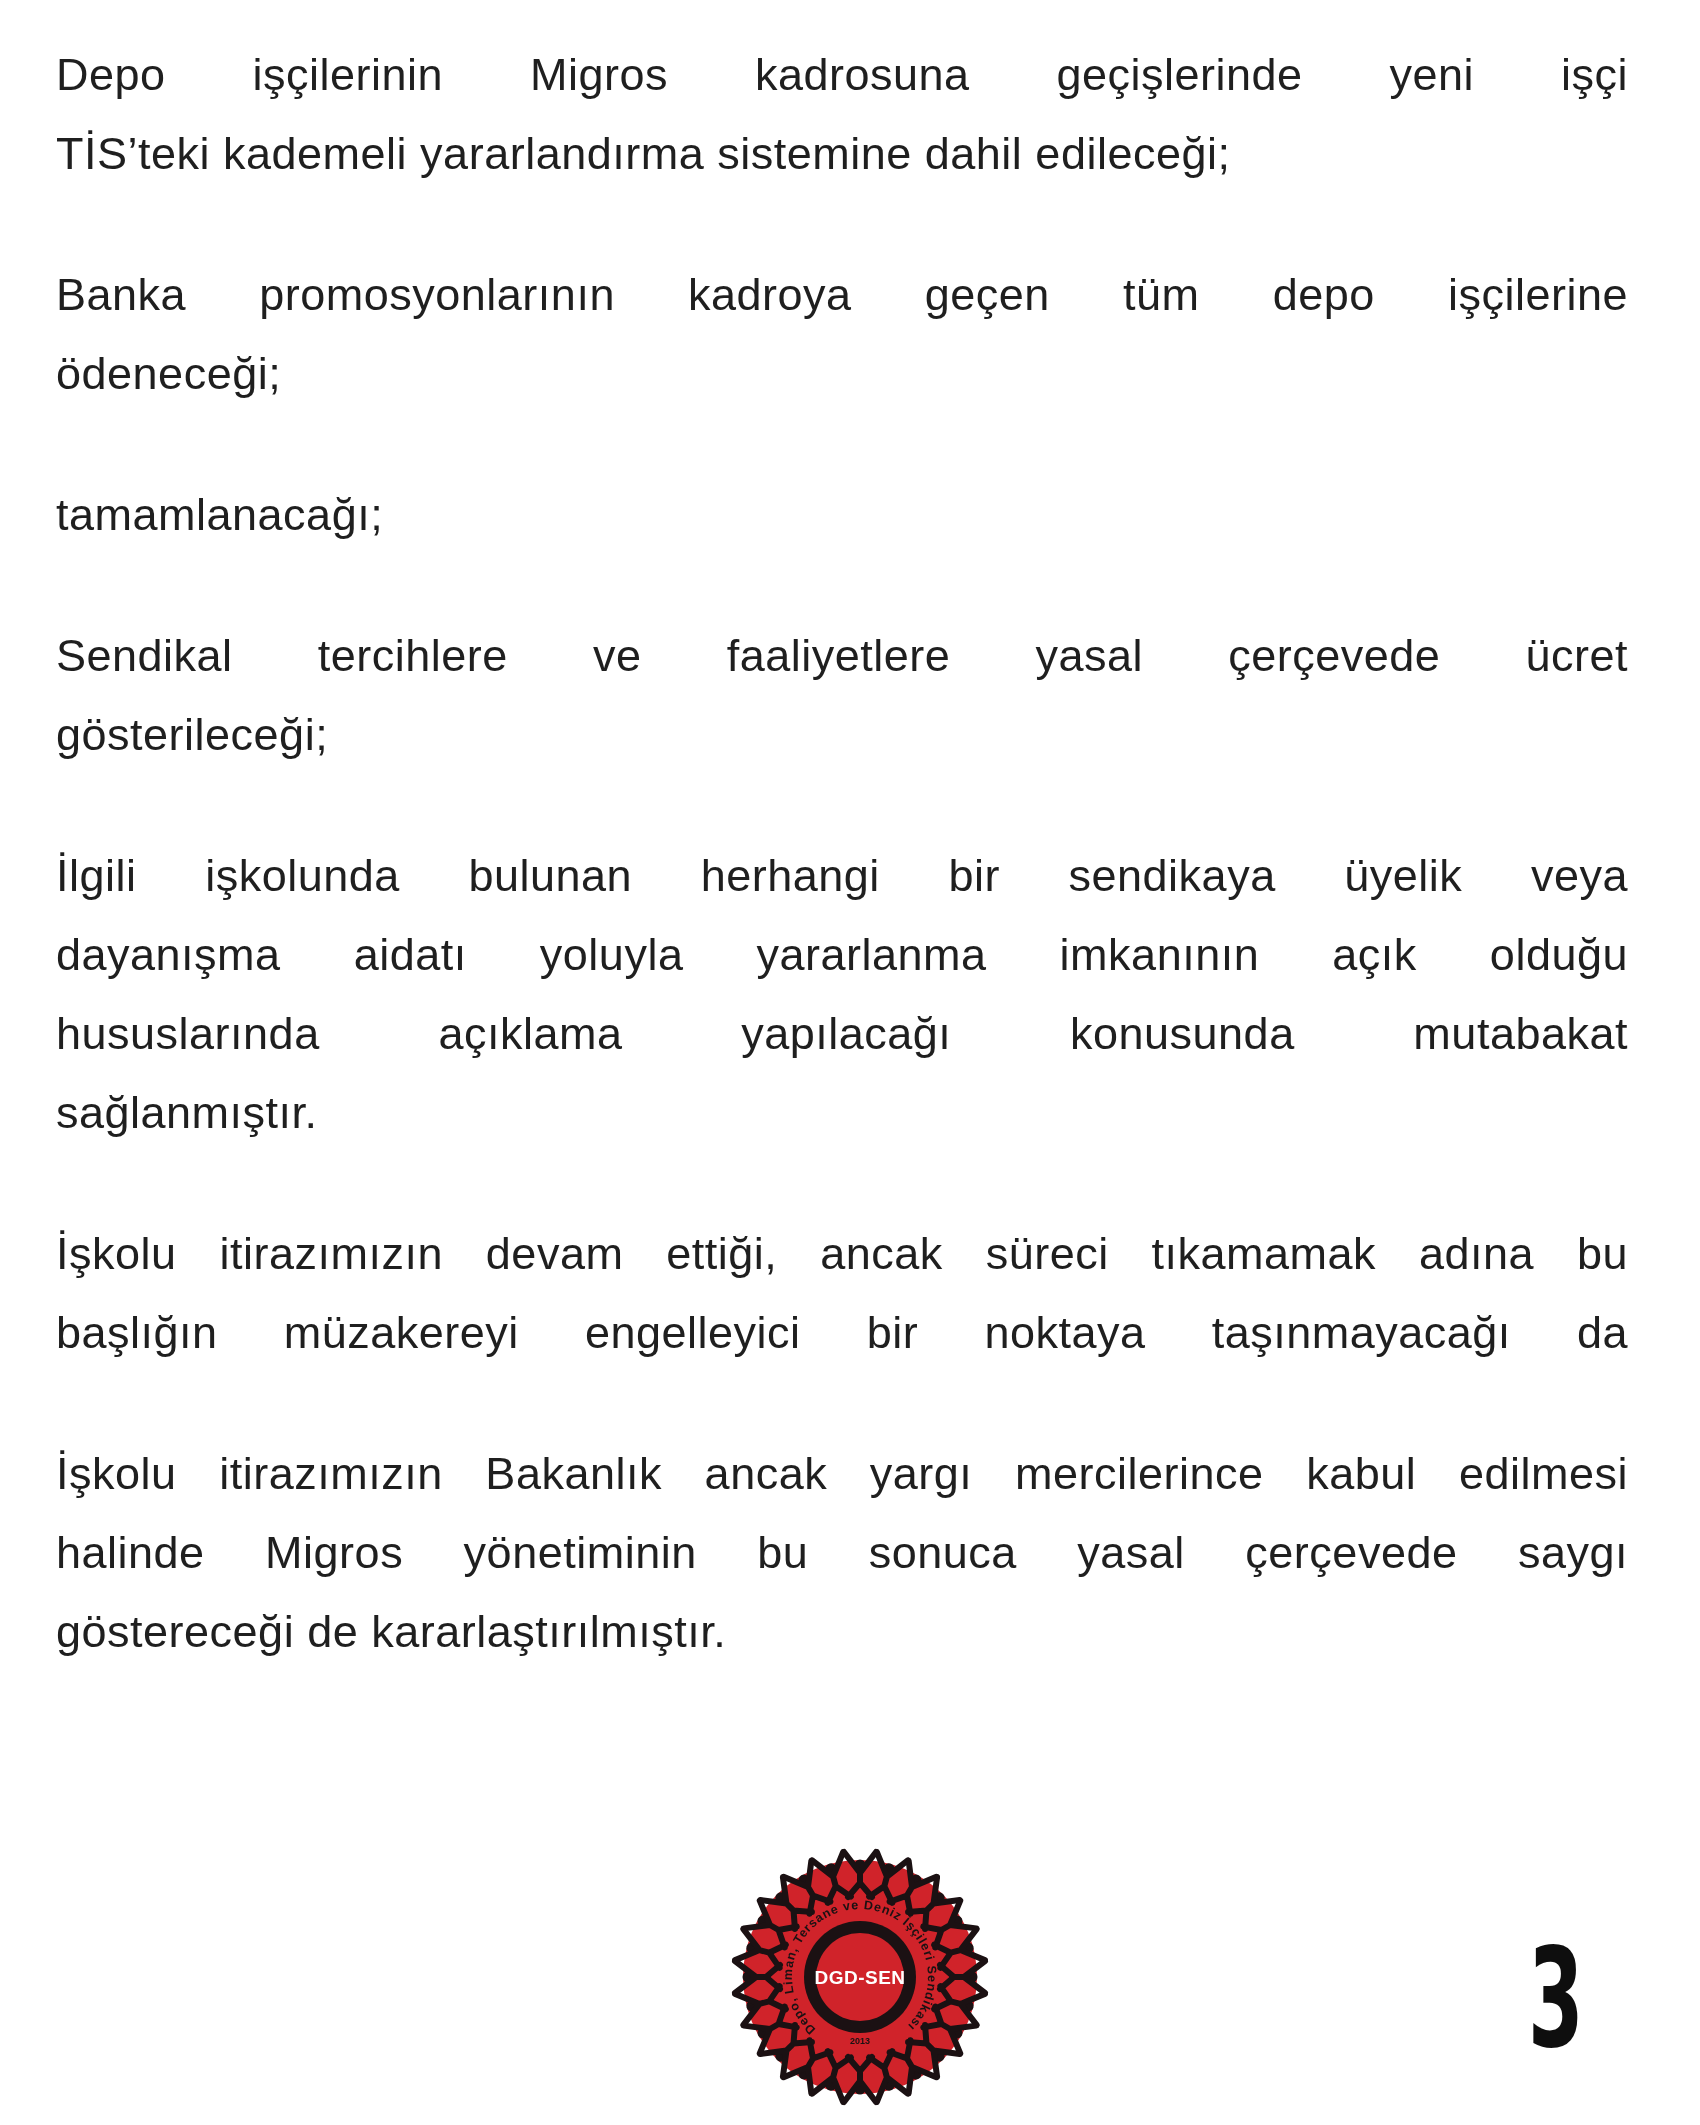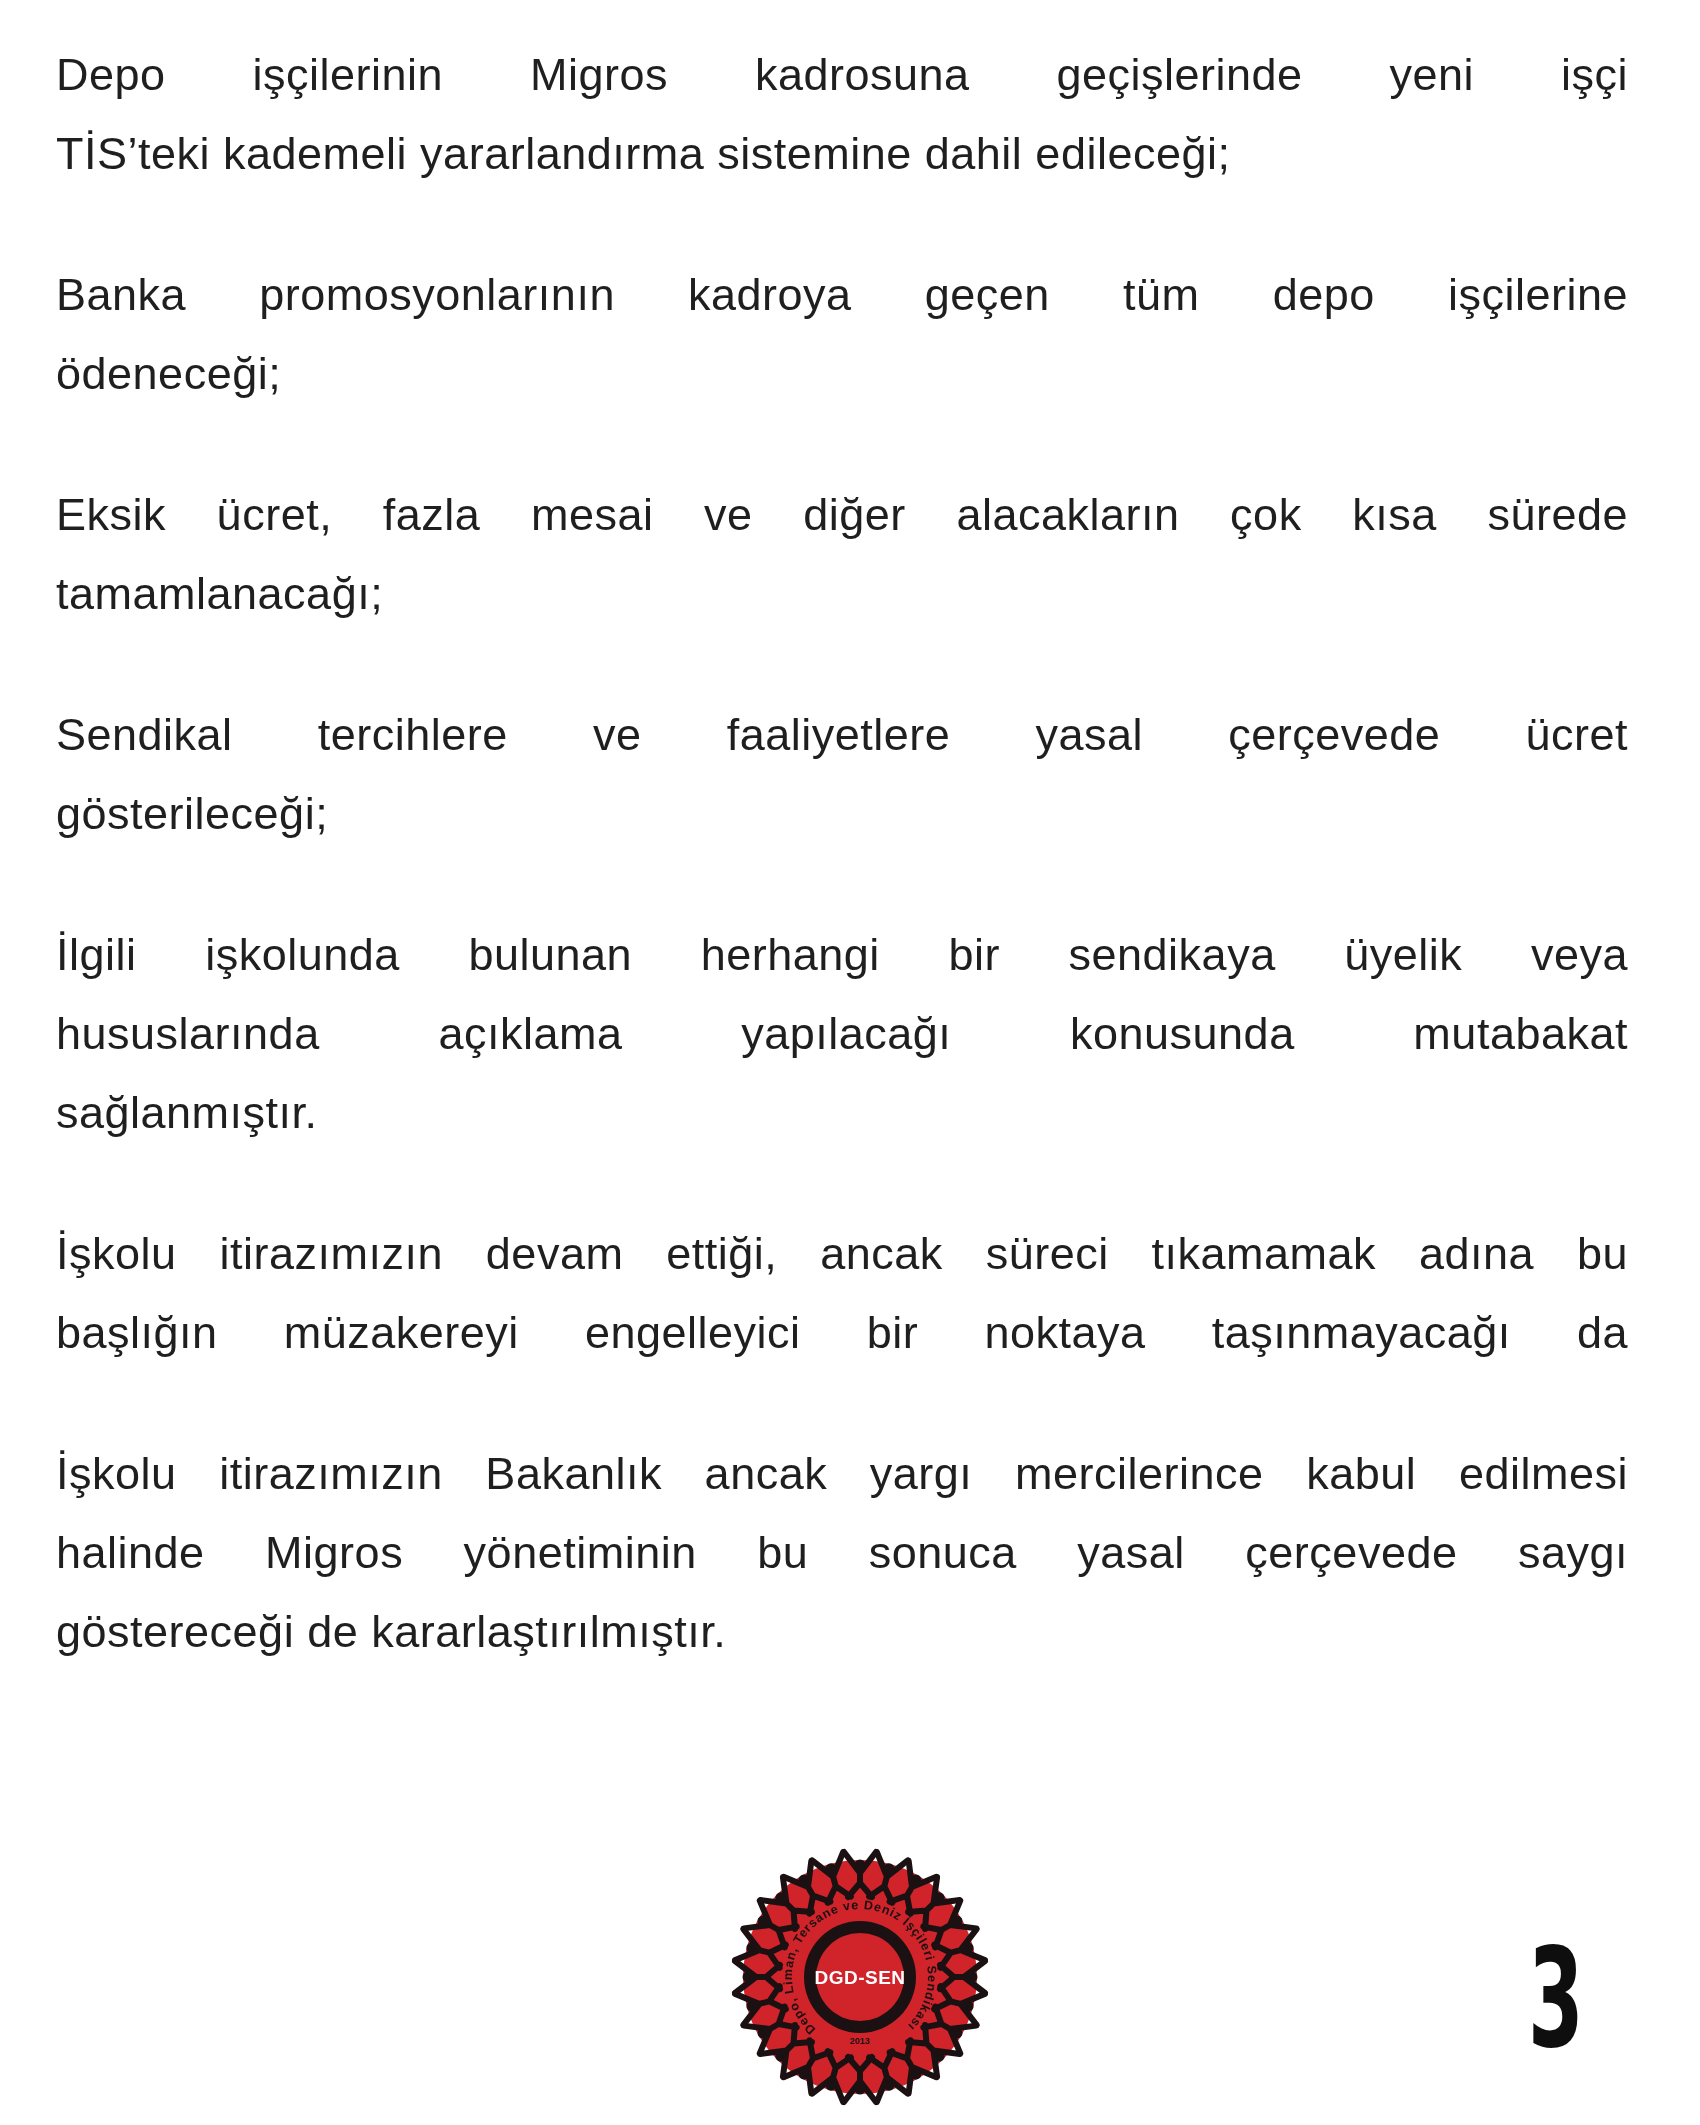--- a/index.html
+++ b/index.html
@@ -68,31 +68,31 @@
     <div class="line just">Depo işçilerinin Migros kadrosuna geçişlerinde yeni işçi</div>
     <div class="line last">TİS’teki kademeli yararlandırma sistemine dahil edileceği;</div>
   </div>
 
   <div class="para">
     <div class="line just">Banka promosyonlarının kadroya geçen tüm depo işçilerine</div>
     <div class="line last">ödeneceği;</div>
   </div>
 
   <div class="para">
-    <div class="line just">Eksik ücret, fazla mesai ve diğer alacakların çok kısa sürede</div>
     <div class="line last">tamamlanacağı;</div>
   </div>
 
   <div class="para">
     <div class="line just">Sendikal tercihlere ve faaliyetlere yasal çerçevede ücret</div>
     <div class="line last">gösterileceği;</div>
   </div>
 
   <div class="para">
     <div class="line just">İlgili işkolunda bulunan herhangi bir sendikaya üyelik veya</div>
+    <div class="line just">dayanışma aidatı yoluyla yararlanma imkanının açık olduğu</div>
     <div class="line just">hususlarında açıklama yapılacağı konusunda mutabakat</div>
     <div class="line last">sağlanmıştır.</div>
   </div>
 
   <div class="para">
     <div class="line just">İşkolu itirazımızın devam ettiği, ancak süreci tıkamamak adına bu</div>
     <div class="line just">başlığın müzakereyi engelleyici bir noktaya taşınmayacağı da</div>
   </div>
 
   <div class="para">

